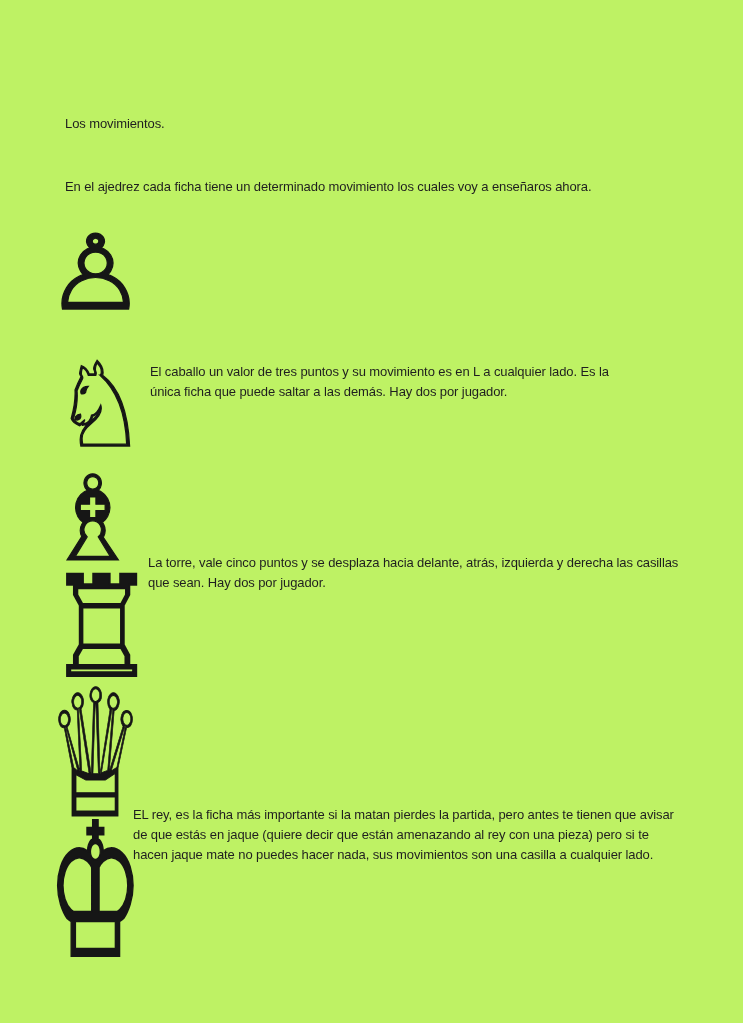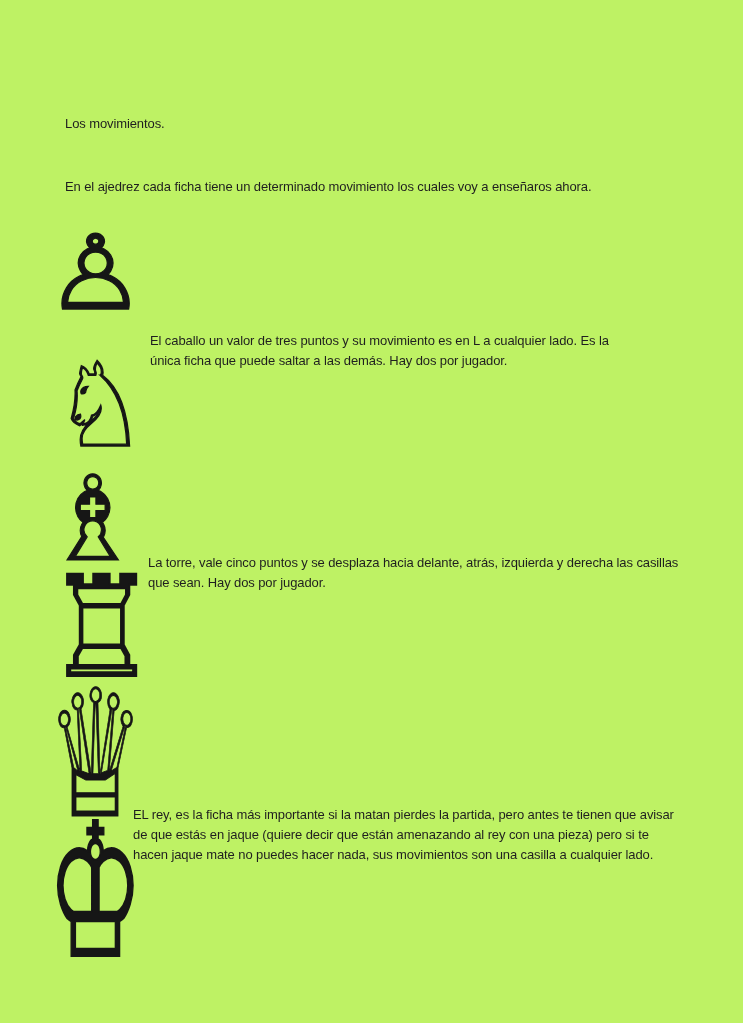--- a/index.html
+++ b/index.html
@@ -36,21 +36,21 @@
   
   .title  { left: 65px; top: 114px; }
   .intro  { left: 65px; top: 171px; width: 640px; margin-top: 6px; }
   
   .pawn-box   { left: 58px;  top: 226px; width: 76px;  height: 77px; }
   .pawn-box .piece-glyph   { font-size: 104px; transform: scaleX(1.08); -webkit-text-stroke: 1.2px #161616; }
   .pawn-txt   { left: 137px; top: 224px; width: 540px; }
   
   .knight-box { left: 62px;  top: 352px; width: 76px;  height: 87px; }
   .knight-box .piece-glyph { font-size: 117px; transform: scaleX(0.88); -webkit-text-stroke: 1.4px #161616; }
-  .knight-txt { left: 150px; top: 331px; width: 540px; }
+  .knight-txt { left: 150px; top: 362px; width: 540px; }
   
   .bishop-box { left: 60px;  top: 466px; width: 66px;  height: 87px; }
   .bishop-box .piece-glyph { font-size: 118px; transform: scaleX(0.93); -webkit-text-stroke: 1.2px #161616; }
   .bishop-txt { left: 133px; top: 461px; width: 550px; }
   
   .rook-box   { left: 56px;  top: 566px; width: 92px;  height: 102px; }
   .rook-box .piece-glyph   { font-size: 140px; transform: scaleX(0.88); -webkit-text-stroke: 2px #161616; }
   .rook-txt   { left: 148px; top: 553px; width: 570px; }
   
   .queen-box  { left: 50px;  top: 678px; width: 90px;  height: 128px; }

